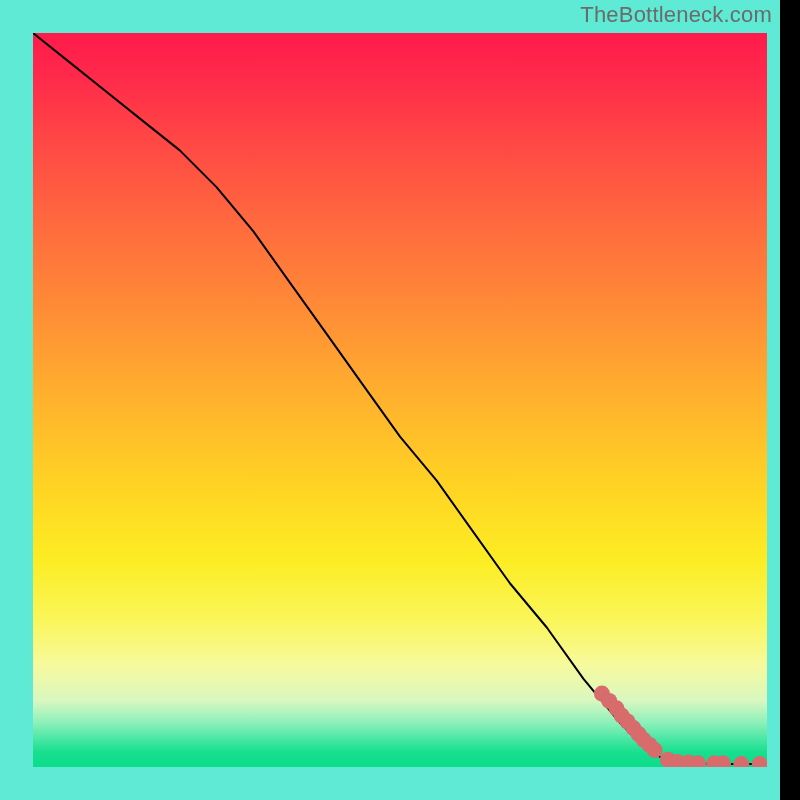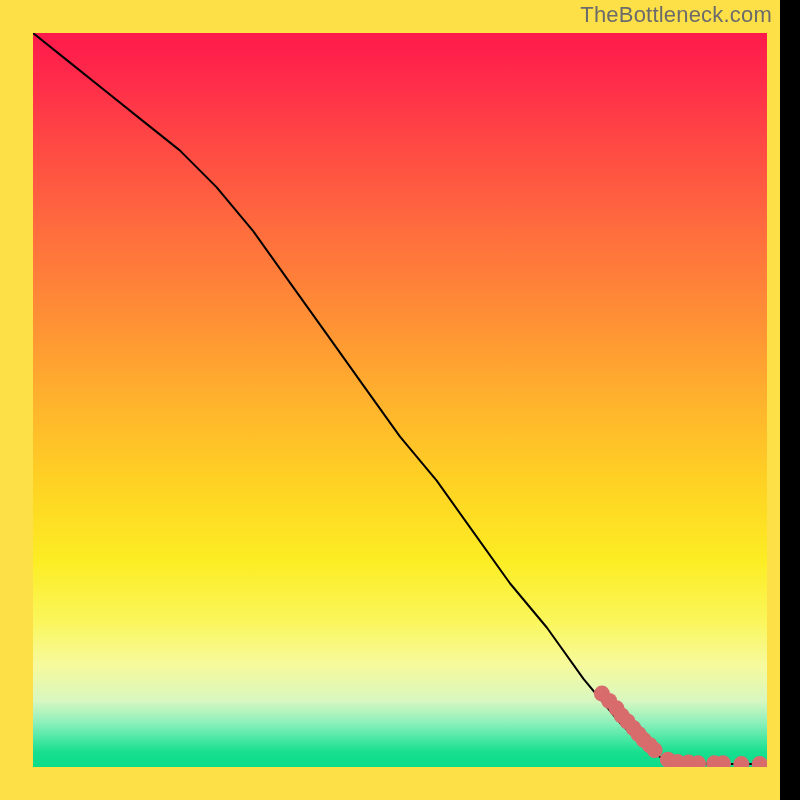--- a/index.html
+++ b/index.html
@@ -8,21 +8,21 @@
     width: 800px;
     height: 800px;
     background: #000;
     overflow: hidden;
     font-family: Arial, Helvetica, sans-serif;
   }
   .frame {
     position: relative;
     width: 780px;
     height: 800px;
-    background: #fde047;
+    background: #5eead4;
   }
   .attribution {
     position: absolute;
     top: 2px;
     right: 8px;
     color: #6b6b6b;
     font-size: 22px;
     font-weight: 400;
     letter-spacing: 0.2px;
   }

